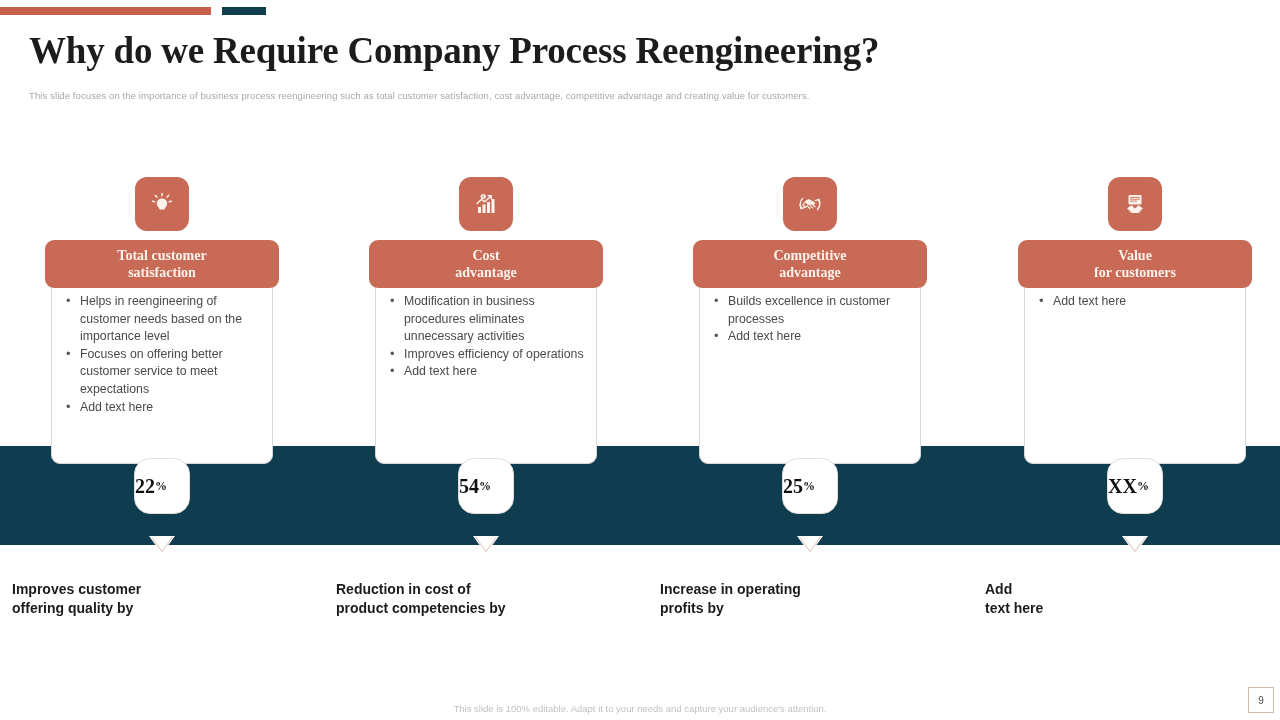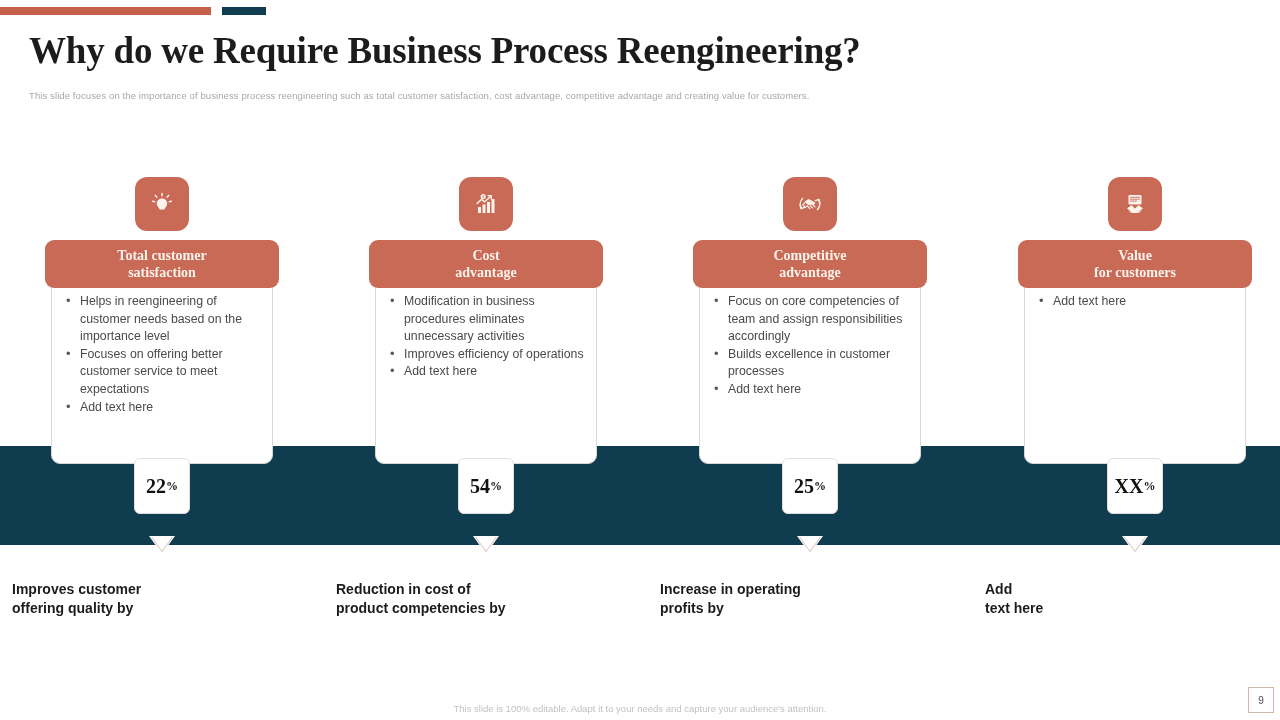--- a/index.html
+++ b/index.html
@@ -91,23 +91,23 @@
   }
   .bullets li::before {
     content: "\2022";
     position: absolute; left: 6px; top: -1px;
     color: #5a5a5a; font-size: 13px;
   }
 
   .pct-badge {
     position: absolute; top: 458px; left: 50%;
     transform: translateX(-50%);
-    width: 56px; height: 56px; border-radius: 6px;
+    width: 56px; height: 56px; border-radius: 16px;
     background: #ffffff; border: 1px solid #e3ded9;
-    display: flex; align-items: center; justify-content: center;
+    display: flex; align-items: center; 
     font-family: "Liberation Serif", serif;
     font-weight: bold; font-size: 20px; color: #111111;
     z-index: 4;
   }
   .pct-badge sup { font-size: 12px; vertical-align: super; line-height: 0; }
 
   .pointer-tri {
     position: absolute; top: 536px; left: 50%;
     transform: translateX(-50%);
     width: 0; height: 0;
@@ -147,21 +147,21 @@
     display: flex; align-items: center; justify-content: center;
     font-size: 10px; color: #4a4a4a; background: #ffffff;
   }
 </style>
 </head>
 <body>
 
 <div class="accent-bar-terracotta"></div>
 <div class="accent-bar-navy"></div>
 
-<div class="page-title">Why do we Require Business Process Reengineering?</div>
+<div class="page-title">Why do we Require Company Process Reengineering?</div>
 <div class="page-subtitle">This slide focuses on the importance of business process reengineering such as total customer satisfaction, cost advantage, competitive advantage and creating value for customers.</div>
 
 <div class="navy-band"></div>
 
 <div class="columns">
 
   <div class="column col-0">
     <div class="icon-tile">
       <svg viewBox="0 0 32 32" fill="none" stroke="#fdf3ec" stroke-width="1.5" stroke-linecap="round">
         <path d="M16 10.5c-3 0-5.2 2.2-5.2 5 0 2 1.2 3.2 2 4.2.5.7.7 1.2.7 1.9h5c0-.7.2-1.2.7-1.9.8-1 2-2.2 2-4.2 0-2.8-2.2-5-5.2-5z" fill="#fdf3ec" stroke="none"></path>
@@ -242,21 +242,20 @@
       </svg>
     </div>
     <div class="card-head">
       <span>
         <span>Competitive</span><br>
         <span>advantage</span>
       </span>
     </div>
     <div class="card-body">
       <ul class="bullets">
-        <li>Focus on core competencies of team and assign responsibilities accordingly</li>
         <li>Builds excellence in customer processes</li>
         <li>Add text here</li>
       </ul>
     </div>
     <div class="pct-badge">
       <span>25</span>
         <sup>%</sup>
     </div>
     <div class="pointer-tri"></div>
     <div class="caption">

